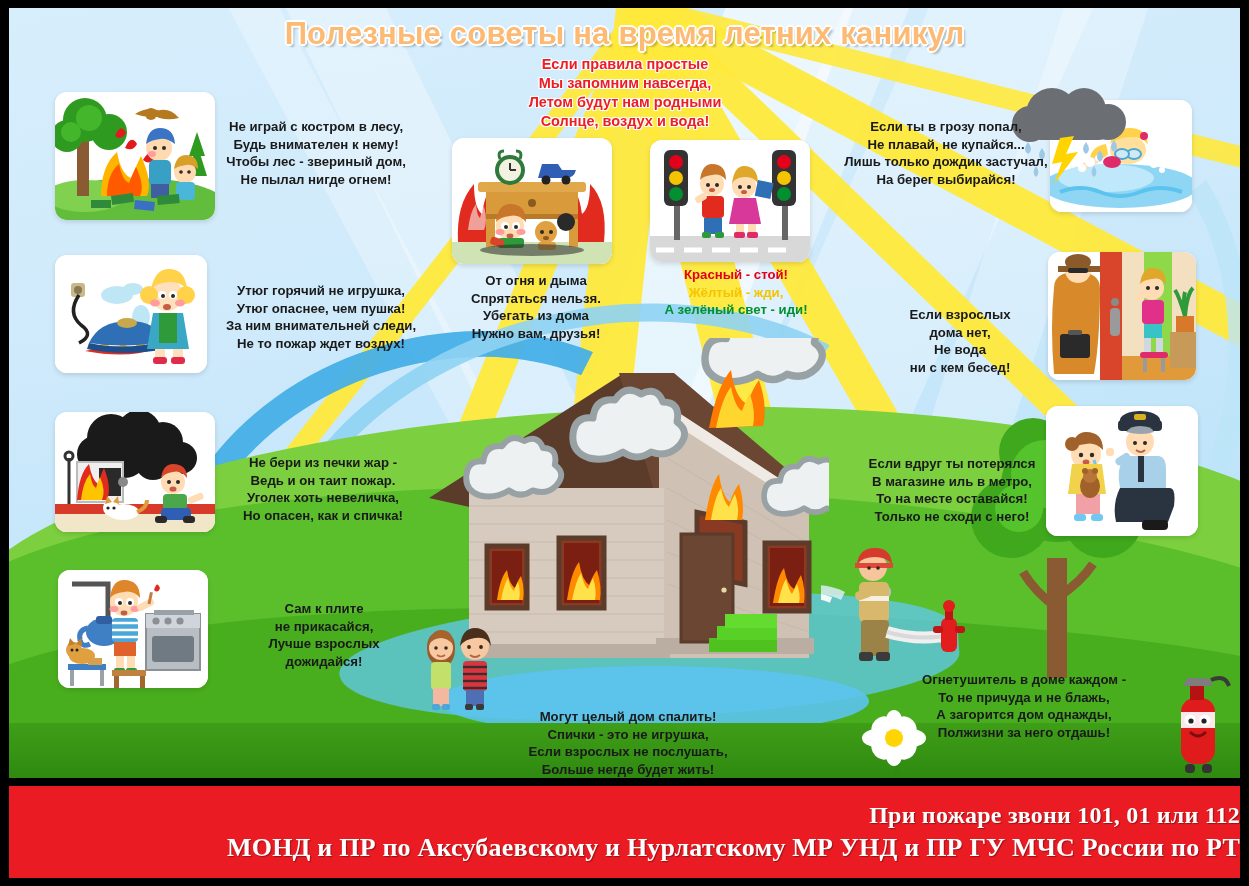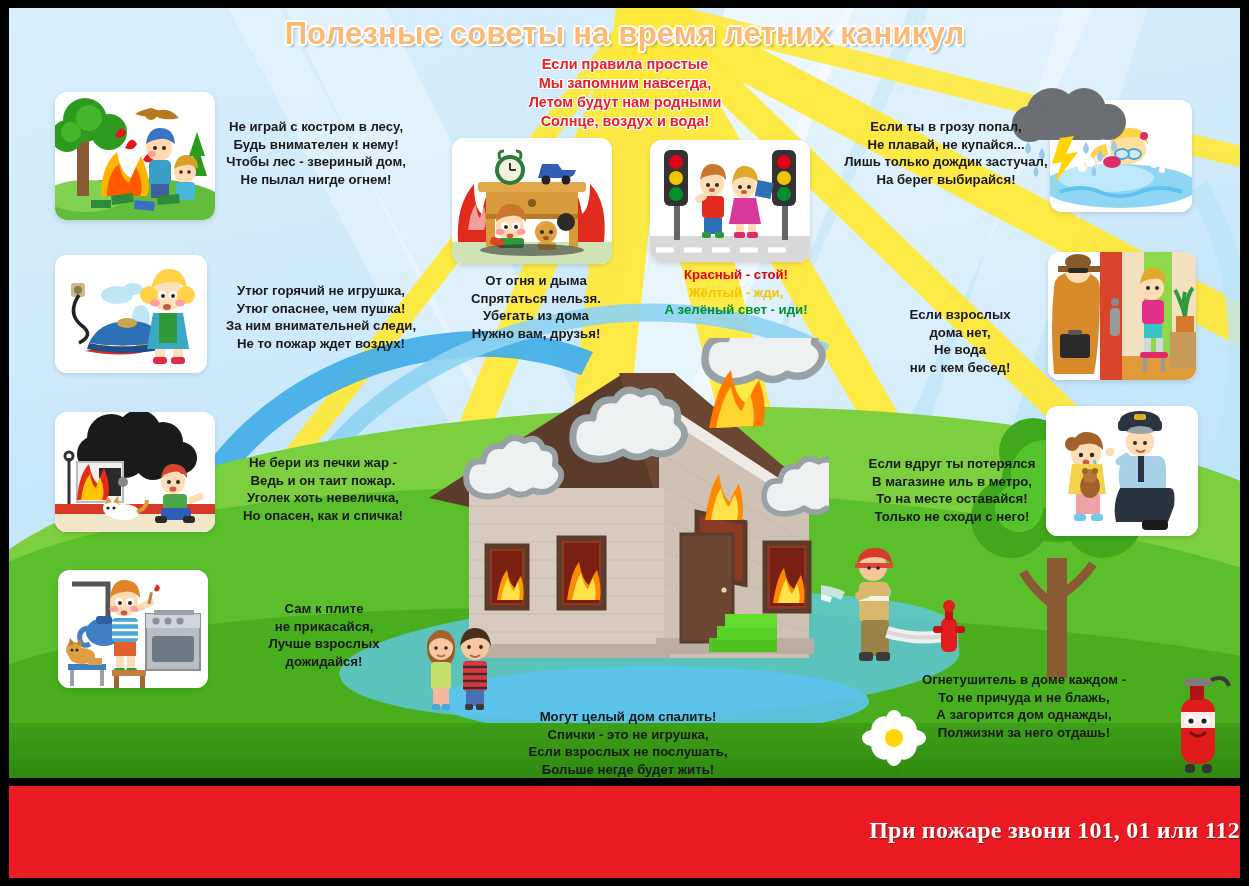--- a/index.html
+++ b/index.html
@@ -940,15 +940,16 @@
 
   <div class="verse" style="left:908px; top:663px; width:232px;margin-top:8px;">
     <div>Огнетушитель в доме каждом -</div>
     <div>То не причуда и не блажь,</div>
     <div>А загорится дом однажды,</div>
     <div>Полжизни за него отдашь!</div>
   </div>
 
   <div class="banner">
     <div class="l1">При пожаре звони 101, 01 или 112</div>
+    <div class="l2">МОНД и ПР по Аксубаевскому и Нурлатскому МР УНД и ПР ГУ МЧС России по РТ</div>
   </div>
 
 </div>
 
 </body></html>

